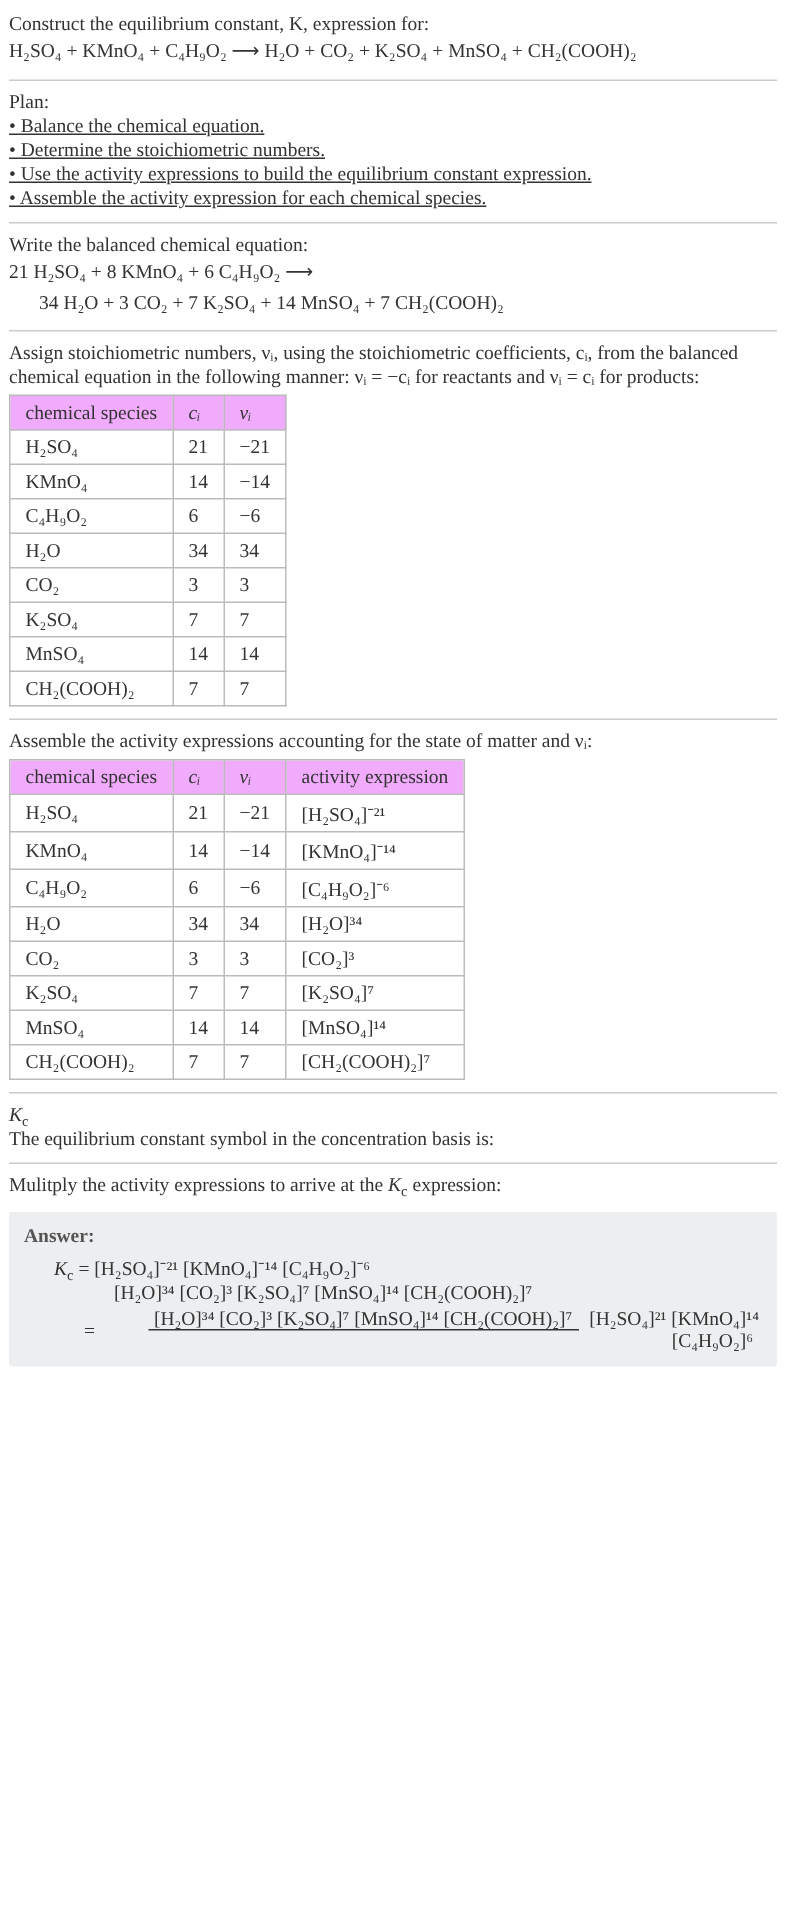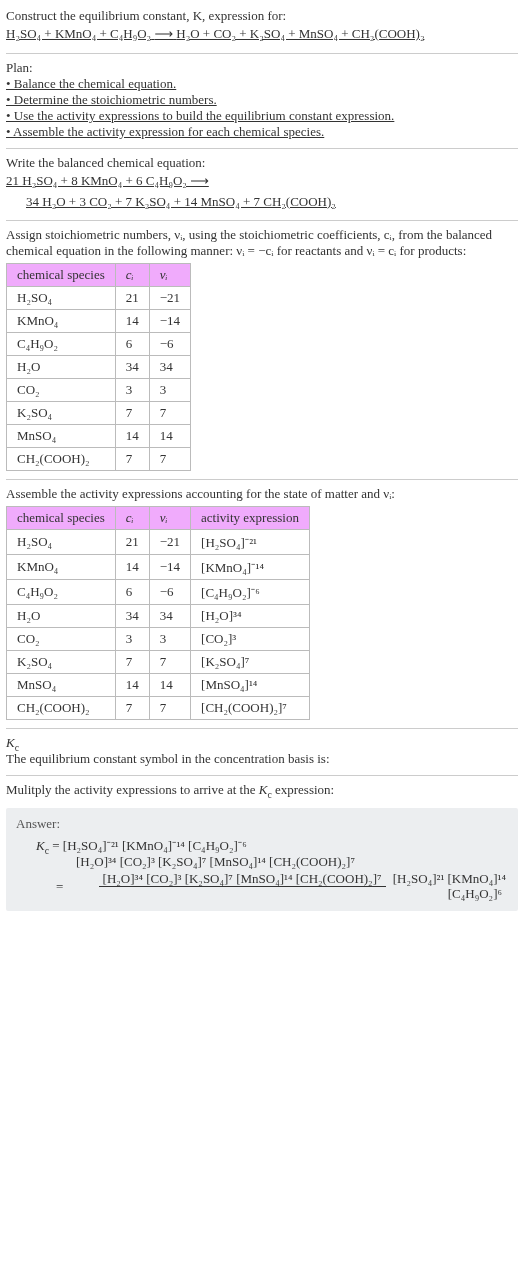--- a/index.html
+++ b/index.html
@@ -13,42 +13,42 @@
     box-sizing: border-box;
   }
   .section {
     padding: 4px 0 6px 0;
   }
   hr.sep {
     border: none;
     border-top: 1px solid #ccc;
     margin: 2px 0;
   }
-  .eq-line { line-height: 1.6; text-decoration: underline; }
+  .eq-line { line-height: 1.6; }
   table.data {
     border-collapse: collapse;
     margin-top: 4px;
   }
   table.data th, table.data td {
     border: 1px solid #bbb;
     padding: 3px 10px;
     text-align: left;
     font-weight: normal;
   }
   table.data th {
     background: #f0abfc;
   }
   .num { text-align: right; font-family: Liberation Serif, serif; }
   .answer-box {
     background: #eceef0;
     padding: 8px 10px;
     border-radius: 2px;
     margin-top: 4px;
   }
-  .answer-label { color: #555; margin-bottom: 4px; }
+  .answer-label { color: #555; margin-bottom: 4px; font-weight: bold; }
   .frac {
     display: inline-block;
     text-align: right;
     vertical-align: middle;
     line-height: 1.1;
     margin: 2px 2px;
   }
   .frac .num-f { border-bottom: 1px solid #333; padding: 0 4px; }
   .frac .den-f { padding: 0 4px; }
   .ital { font-style: italic; }

